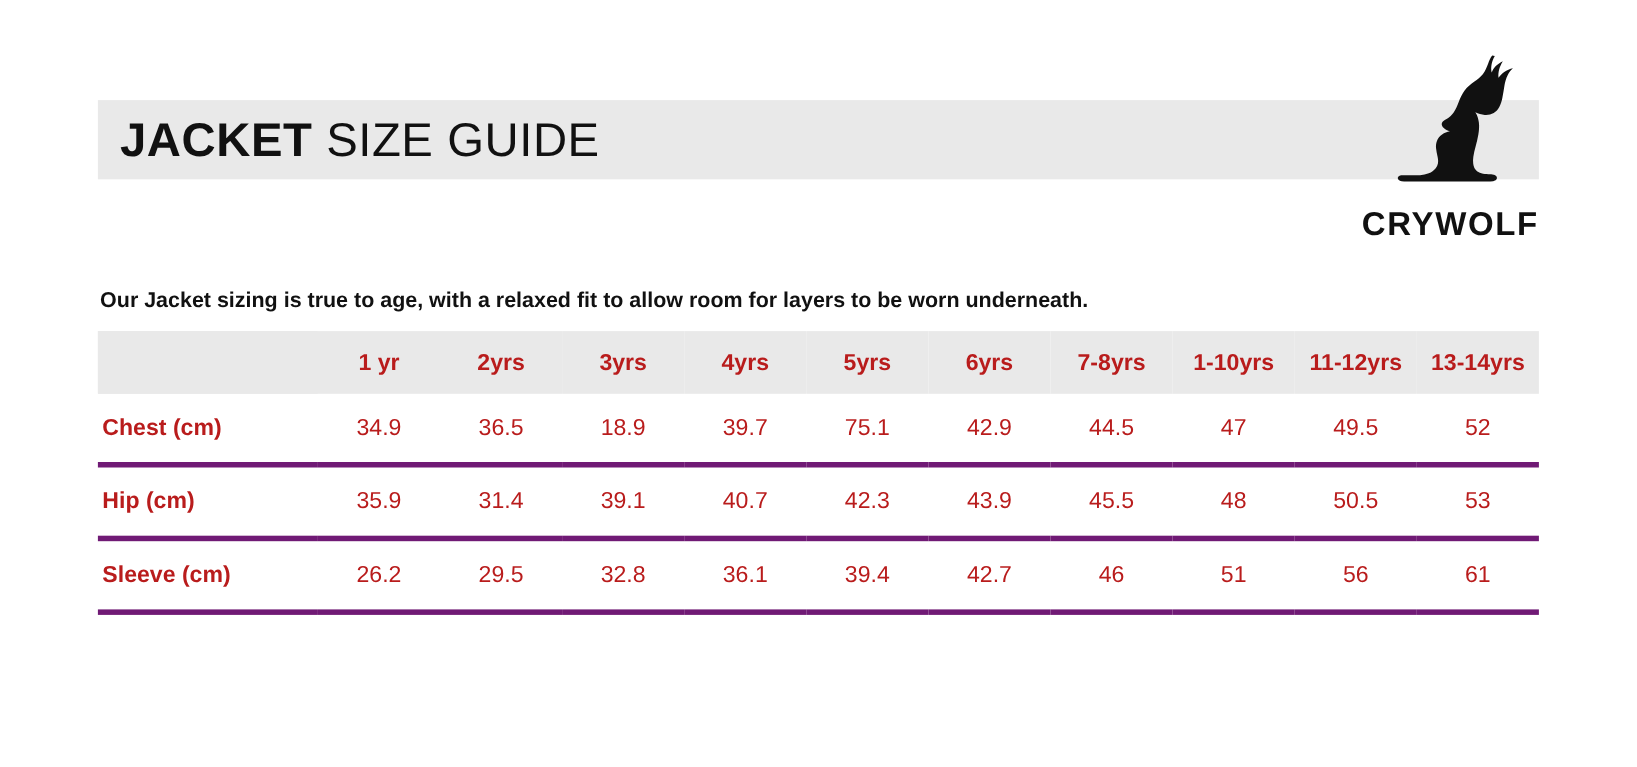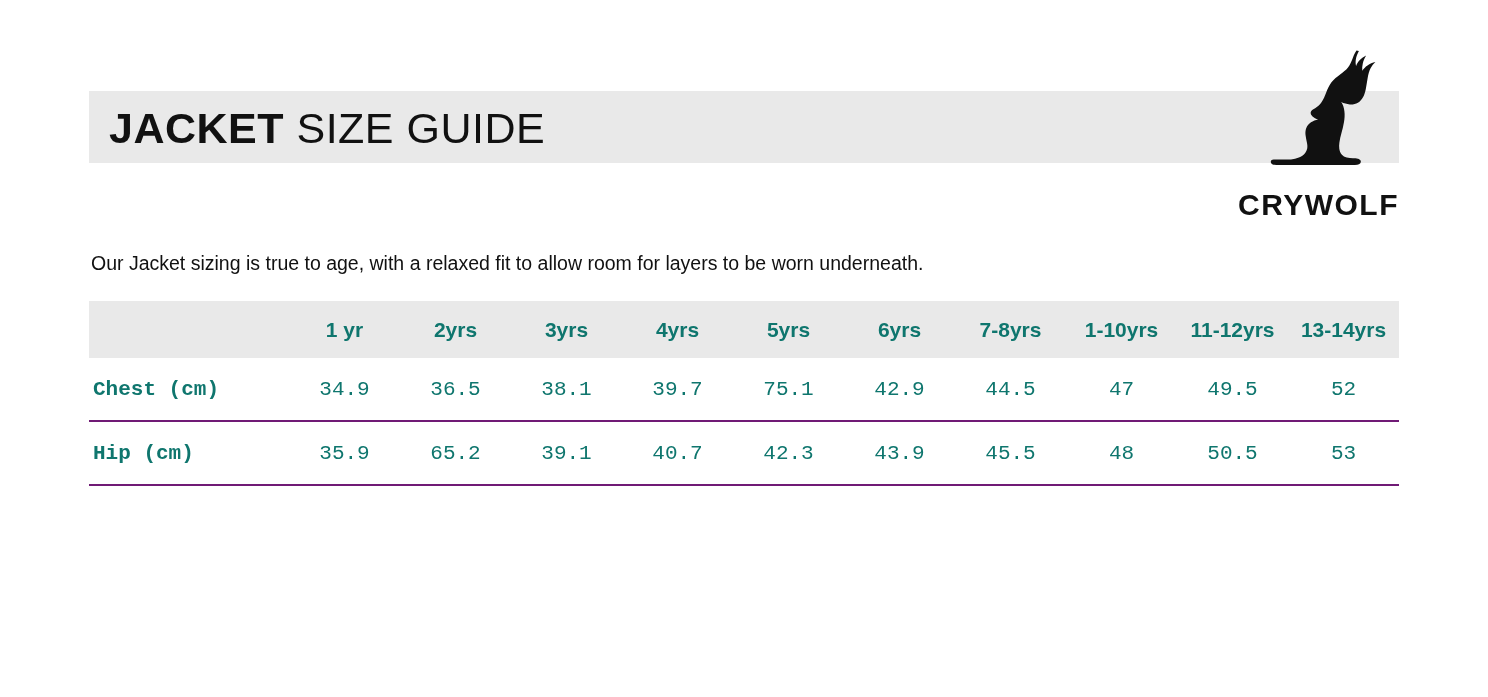--- a/index.html
+++ b/index.html
@@ -70,23 +70,23 @@
     font-weight: 700;
     letter-spacing: 1.5px;
     color: #111111;
     white-space: nowrap;
   }
 
   
   .intro {
     position: absolute;
     left: 91px;
-    top: 252px;
+    top: 262px;
     font-size: 19.5px;
-    font-weight: 400;
+    font-weight: 700;
     color: #111111;
     white-space: nowrap;
     text-align: center;
   }
 
   
   .table-wrap {
     position: absolute;
     left: 89px;
     top: 301px;
@@ -99,35 +99,34 @@
   }
   table.size-table thead tr {
     background: #e9e9e9;
   }
   table.size-table th,
   table.size-table td {
     padding: 0;
     text-align: center;
     vertical-align: middle;
     font-size: 21px;
-    color: #0f766e;
+    color: #b91c1c;
   }
   table.size-table thead th {
     height: 57px;
     font-weight: 700;
     font-size: 21px;
   }
   table.size-table thead th.corner {
     background: #e9e9e9;
   }
   table.size-table tbody td {
     height: 62px;
-    border-bottom: 2px solid #701a75;
+    border-bottom: 5px solid #701a75;
     font-weight: 400;
-    font-family: Liberation Mono, monospace;
   }
   table.size-table tbody td.rowhead {
     text-align: left;
     font-weight: 700;
     padding-left: 4px;
     font-size: 21px;
   }
   col.label-col { width: 200px; }
   col.data-col { width: 111px; }
 </style>
@@ -179,39 +178,52 @@
           <th>1-10yrs</th>
           <th>11-12yrs</th>
           <th>13-14yrs</th>
         </tr>
       </thead>
       <tbody>
         <tr>
           <td class="rowhead">Chest (cm)</td>
           <td>34.9</td>
           <td>36.5</td>
-          <td>38.1</td>
+          <td>18.9</td>
           <td>39.7</td>
           <td>75.1</td>
           <td>42.9</td>
           <td>44.5</td>
           <td>47</td>
           <td>49.5</td>
           <td>52</td>
         </tr>
         <tr>
           <td class="rowhead">Hip (cm)</td>
           <td>35.9</td>
-          <td>65.2</td>
+          <td>31.4</td>
           <td>39.1</td>
           <td>40.7</td>
           <td>42.3</td>
           <td>43.9</td>
           <td>45.5</td>
           <td>48</td>
           <td>50.5</td>
           <td>53</td>
         </tr>
+        <tr>
+          <td class="rowhead">Sleeve (cm)</td>
+          <td>26.2</td>
+          <td>29.5</td>
+          <td>32.8</td>
+          <td>36.1</td>
+          <td>39.4</td>
+          <td>42.7</td>
+          <td>46</td>
+          <td>51</td>
+          <td>56</td>
+          <td>61</td>
+        </tr>
       </tbody>
     </table>
   </div>
 
 </div>
 
 </body></html>

